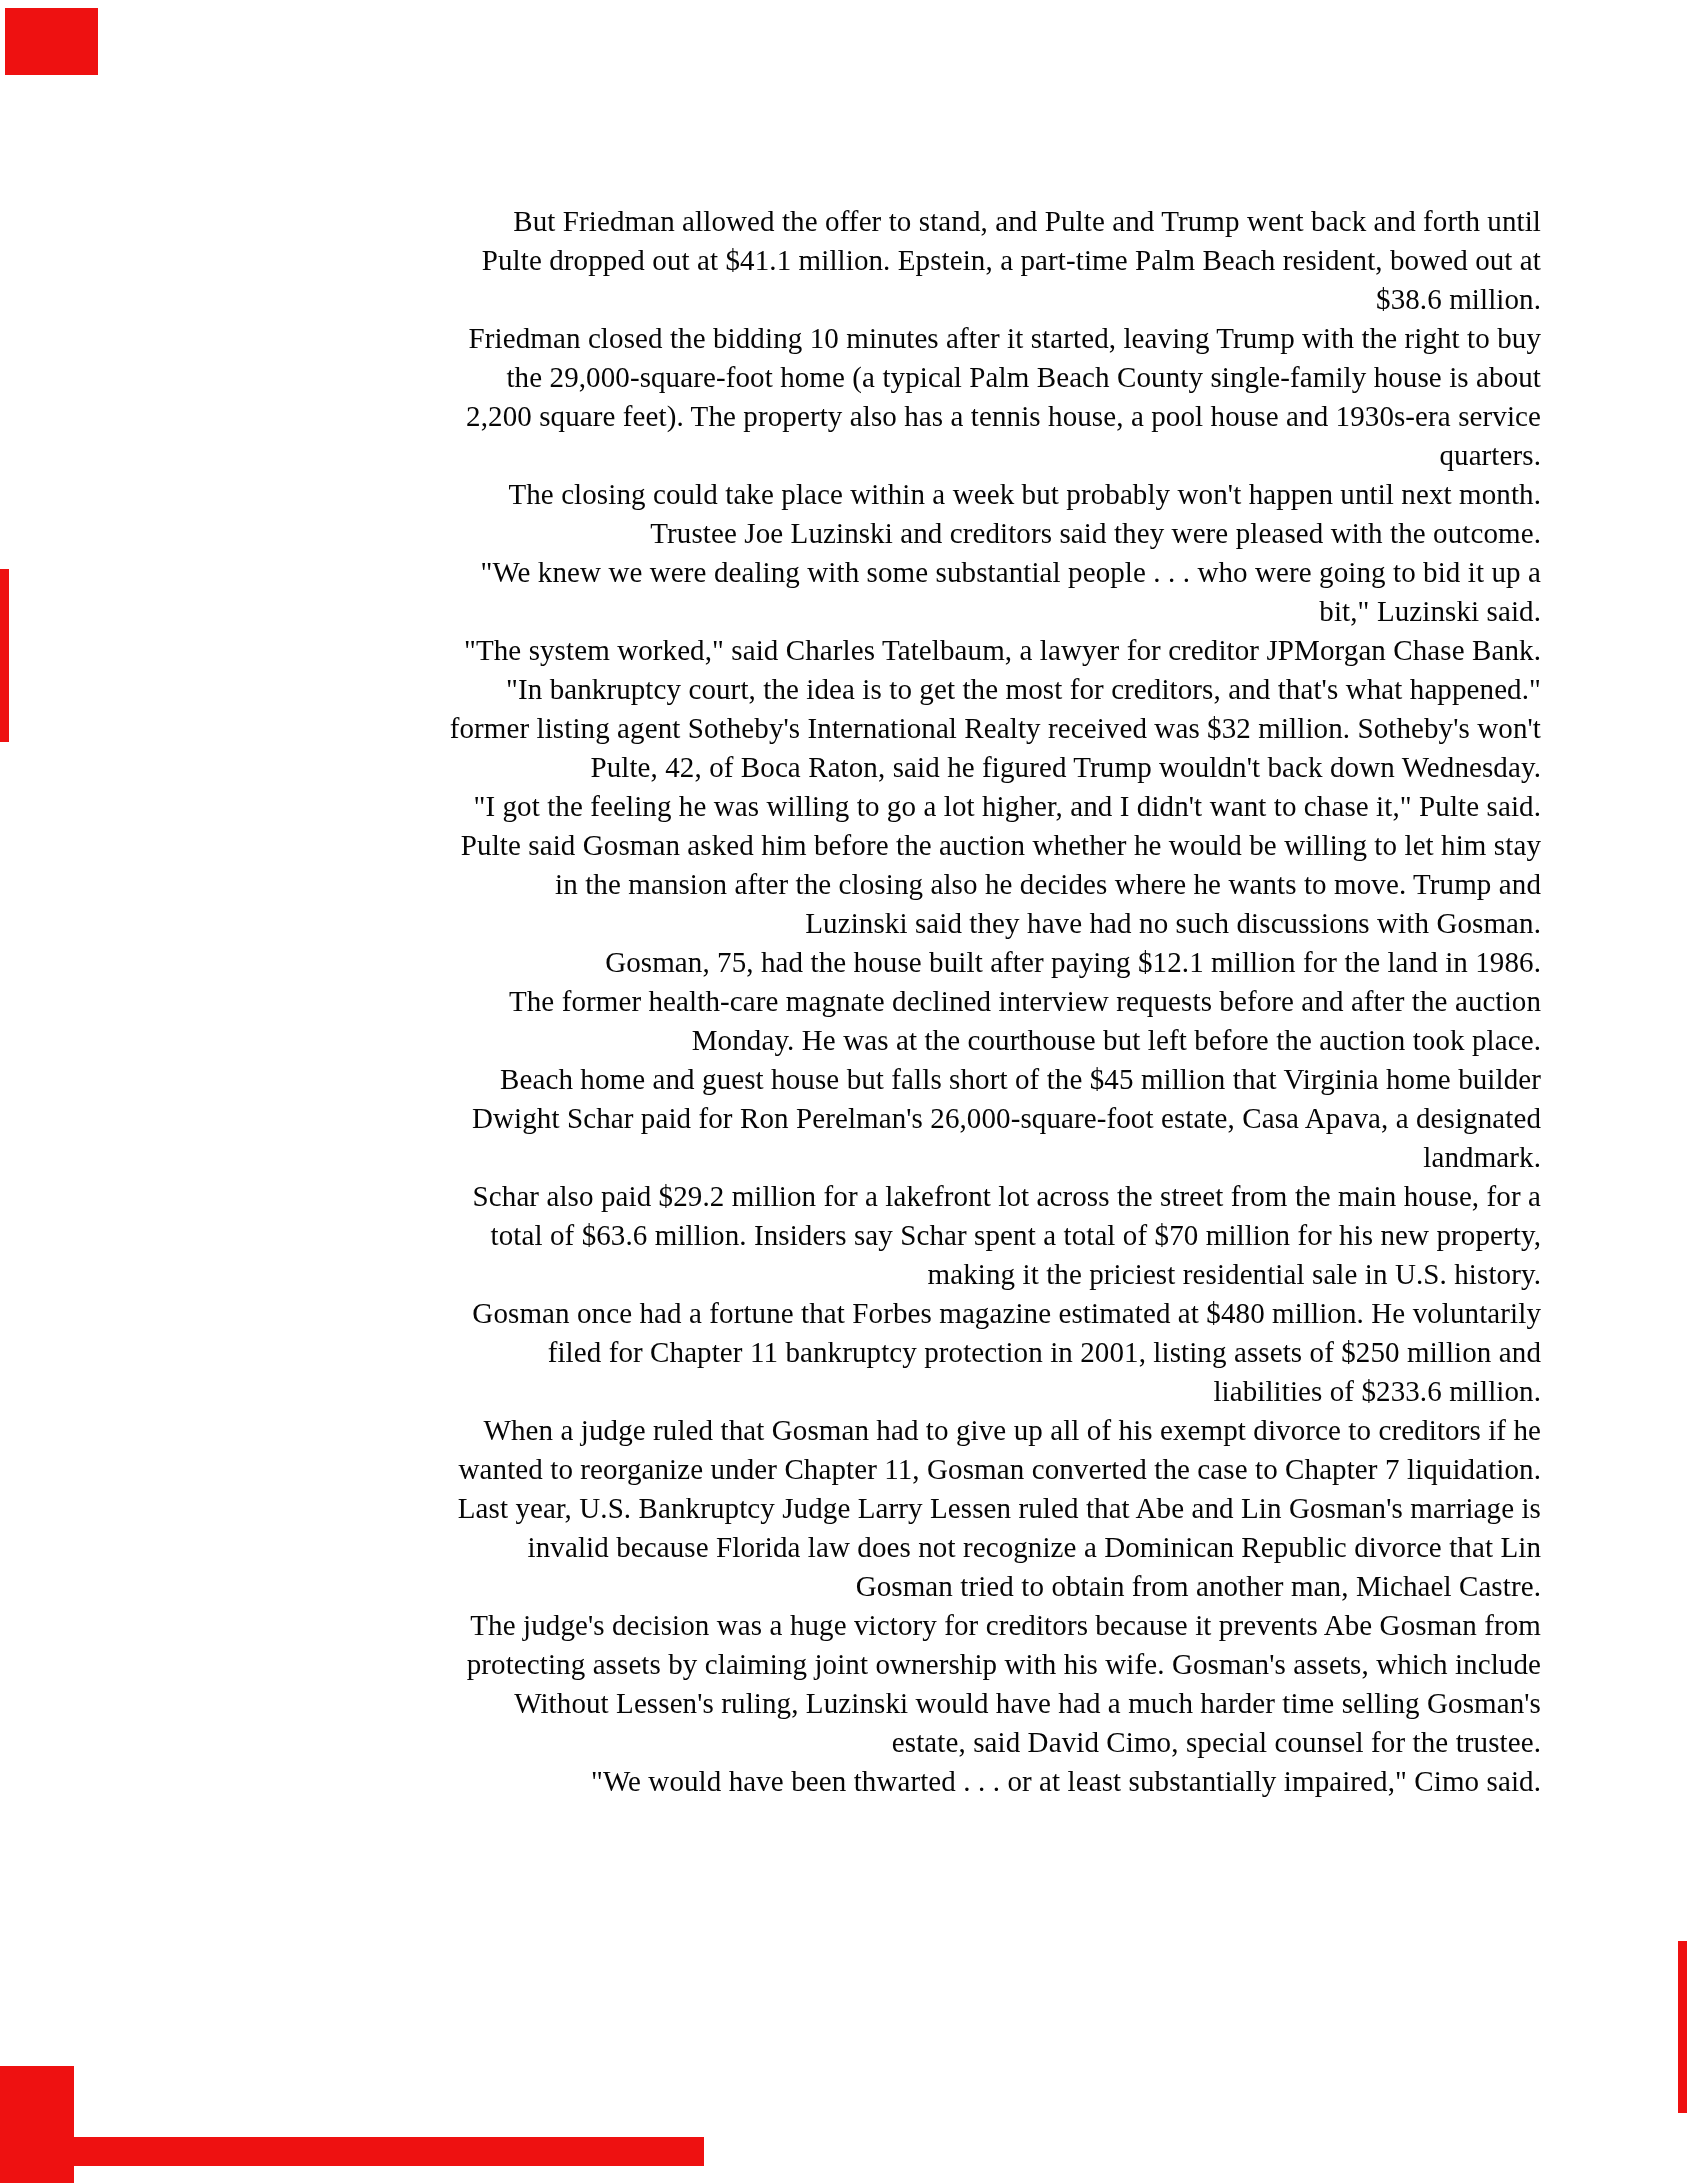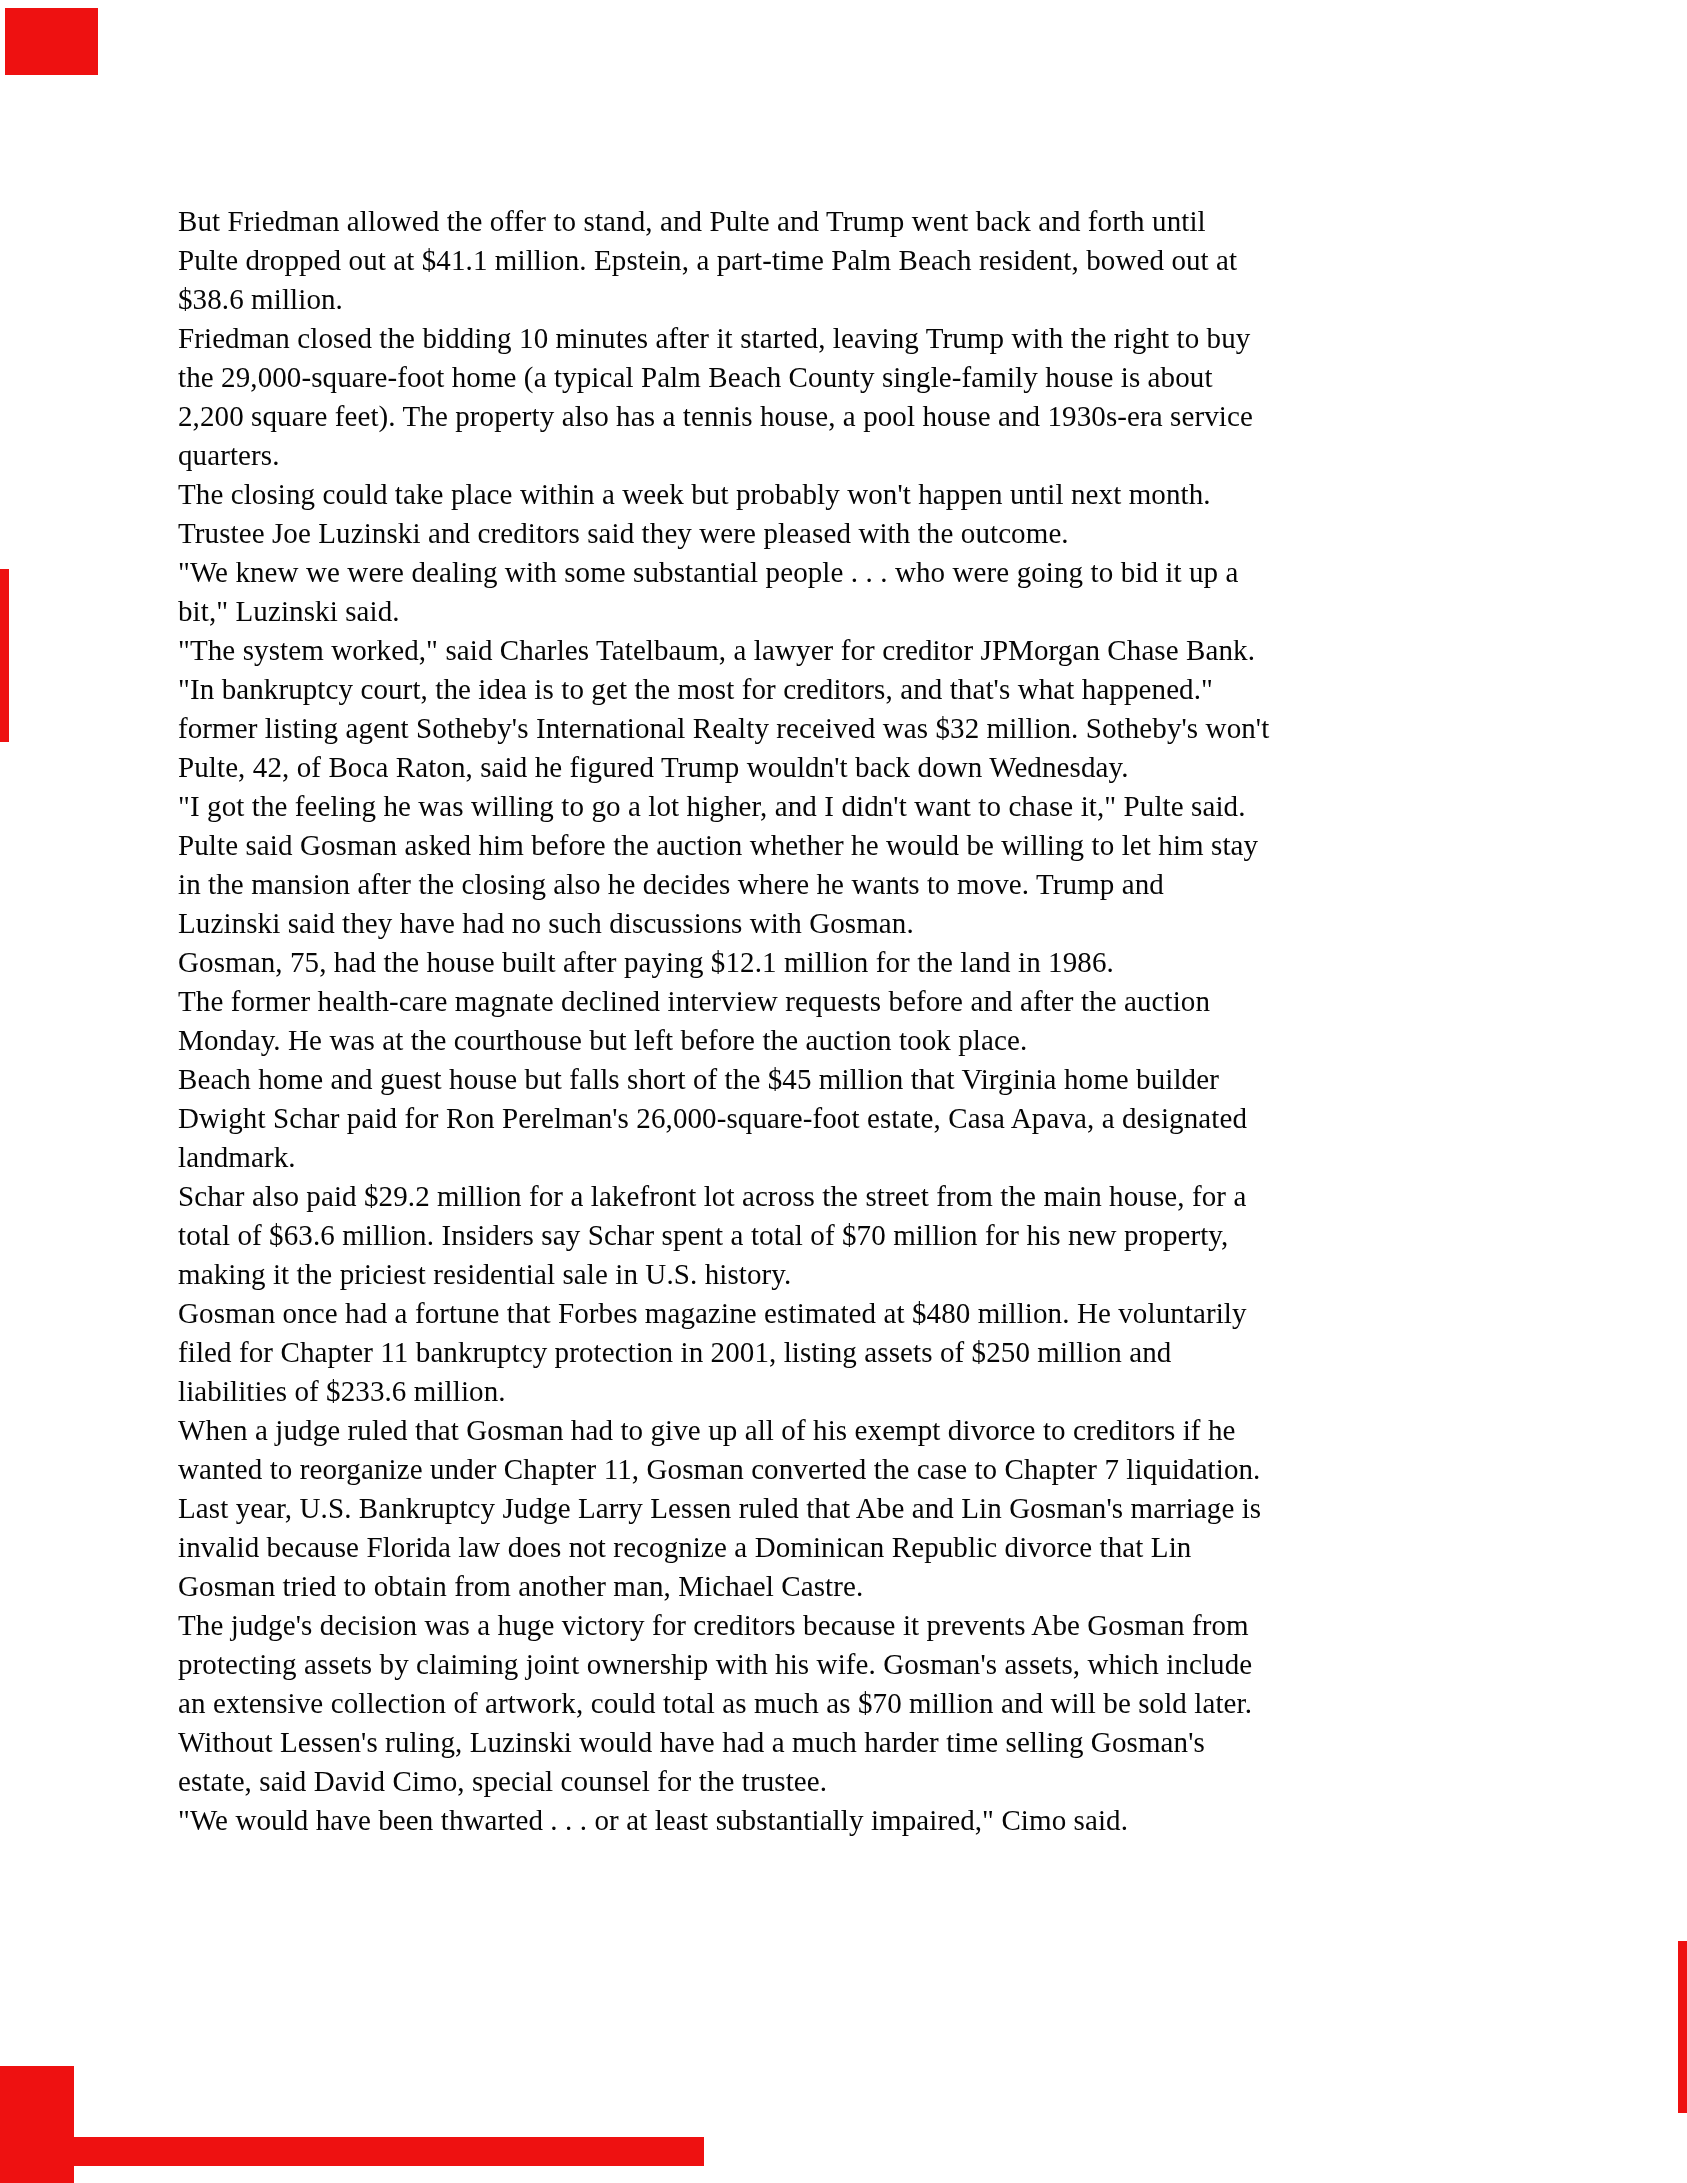--- a/index.html
+++ b/index.html
@@ -10,23 +10,24 @@
   .page {
     position: relative;
     width: 1687px;
     height: 2183px;
     background: #ffffff;
     overflow: hidden;
     font-family: "Liberation Serif", "DejaVu Serif", serif;
   }
   .text-block {
     position: absolute;
-    left: 178px;
+    left: 191px;
     top: 202px;
     width: 1350px;
+    text-align: right;
   }
   .line {
     white-space: pre;
     font-size: 29px;
     line-height: 39px;
     color: #060606;
     letter-spacing: 0.1px;
     font-weight: 400;
   }
   .mark {
@@ -76,19 +77,18 @@
       <div class="line">Gosman once had a fortune that Forbes magazine estimated at $480 million. He voluntarily</div>
       <div class="line">filed for Chapter 11 bankruptcy protection in 2001, listing assets of $250 million and</div>
       <div class="line">liabilities of $233.6 million.</div>
       <div class="line">When a judge ruled that Gosman had to give up all of his exempt divorce to creditors if he</div>
       <div class="line">wanted to reorganize under Chapter 11, Gosman converted the case to Chapter 7 liquidation.</div>
       <div class="line">Last year, U.S. Bankruptcy Judge Larry Lessen ruled that Abe and Lin Gosman's marriage is</div>
       <div class="line">invalid because Florida law does not recognize a Dominican Republic divorce that Lin</div>
       <div class="line">Gosman tried to obtain from another man, Michael Castre.</div>
       <div class="line">The judge's decision was a huge victory for creditors because it prevents Abe Gosman from</div>
       <div class="line">protecting assets by claiming joint ownership with his wife. Gosman's assets, which include</div>
-      <div class="line">an extensive collection of artwork, could total as much as $70 million and will be sold later.</div>
       <div class="line">Without Lessen's ruling, Luzinski would have had a much harder time selling Gosman's</div>
       <div class="line">estate, said David Cimo, special counsel for the trustee.</div>
       <div class="line">"We would have been thwarted . . . or at least substantially impaired," Cimo said.</div>
     </div>
 </div>
 
 
 </body></html>

